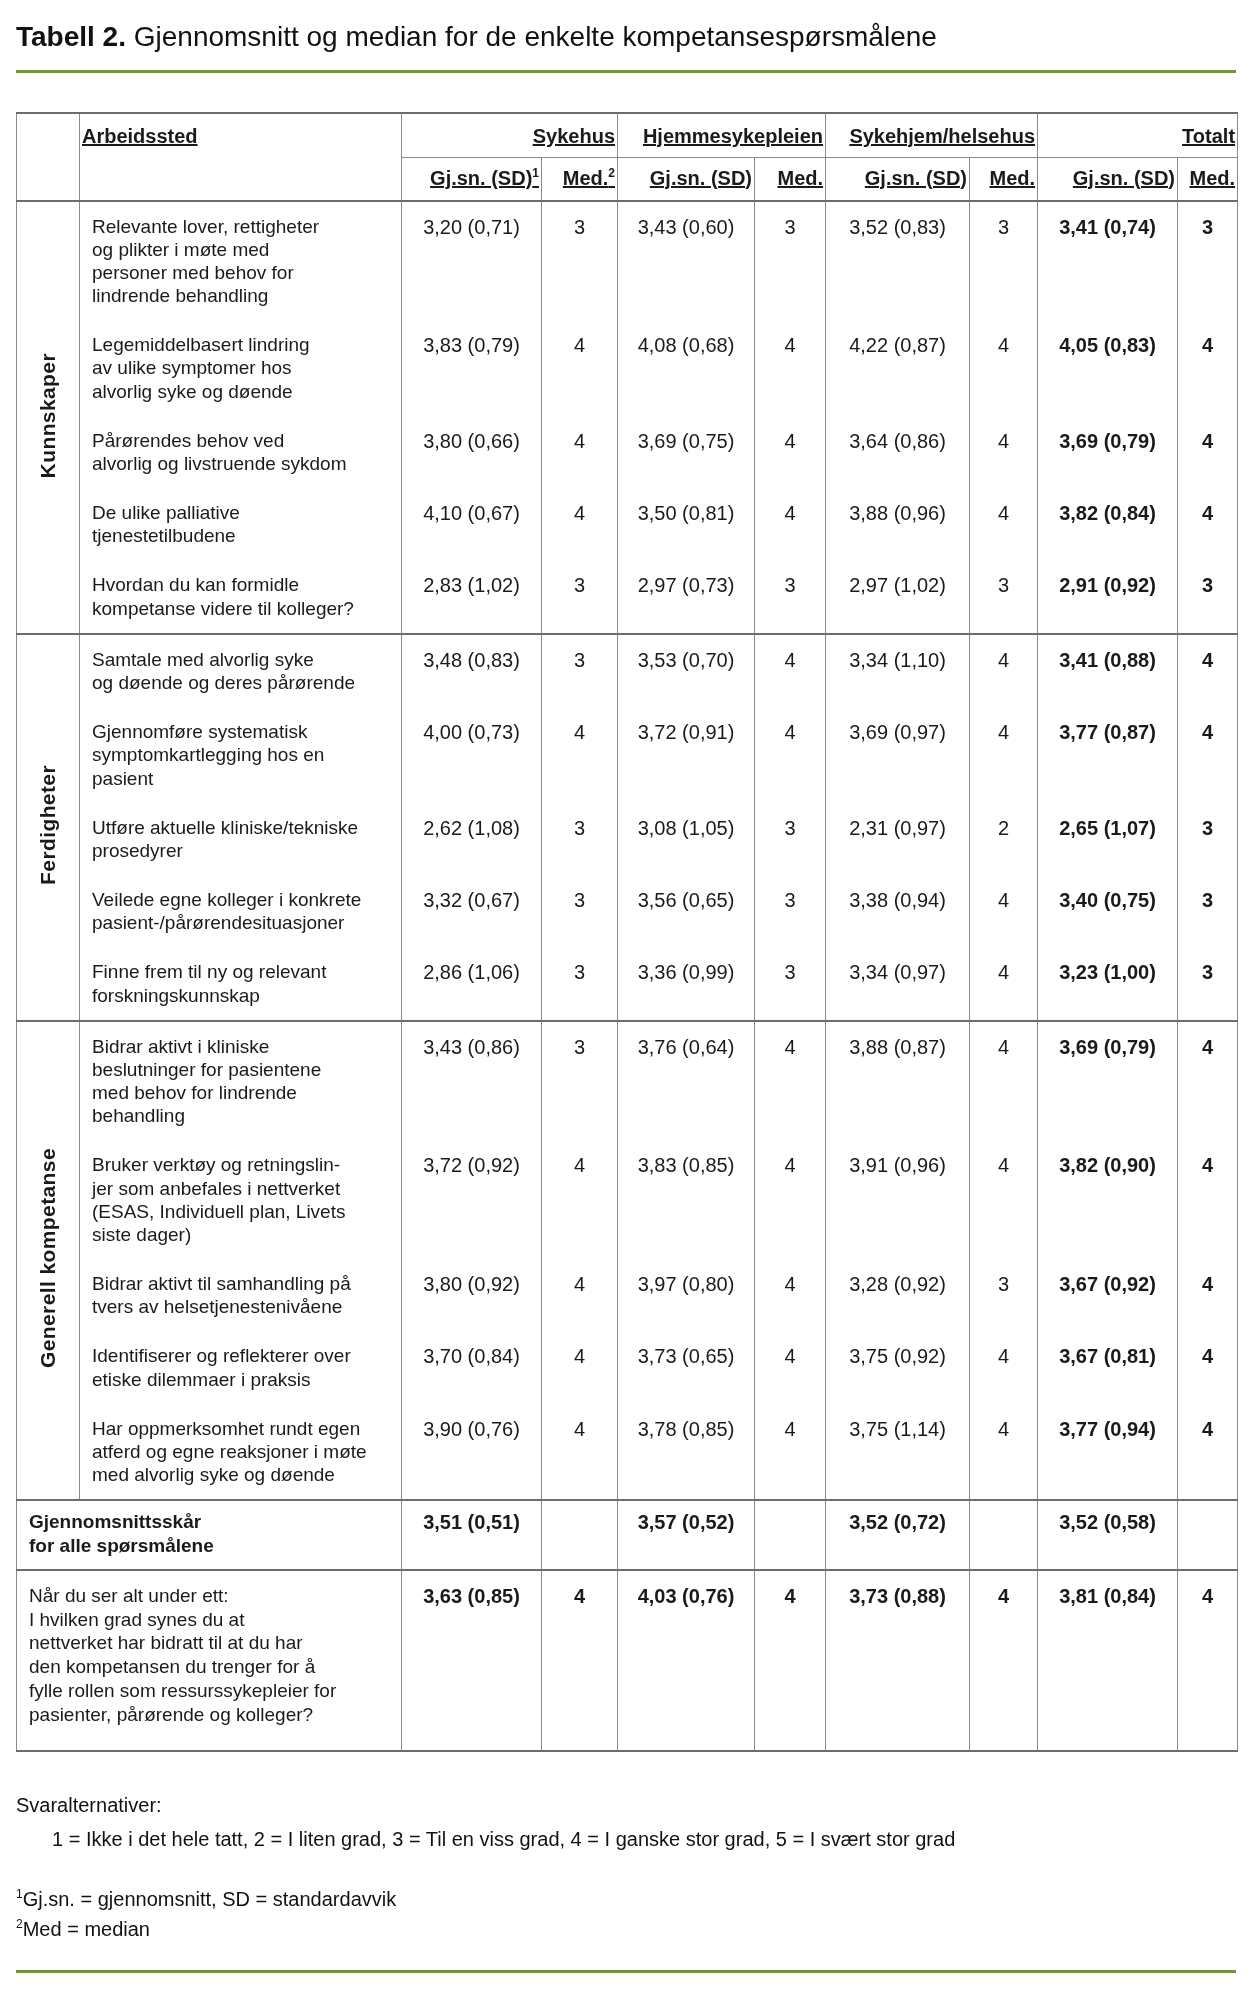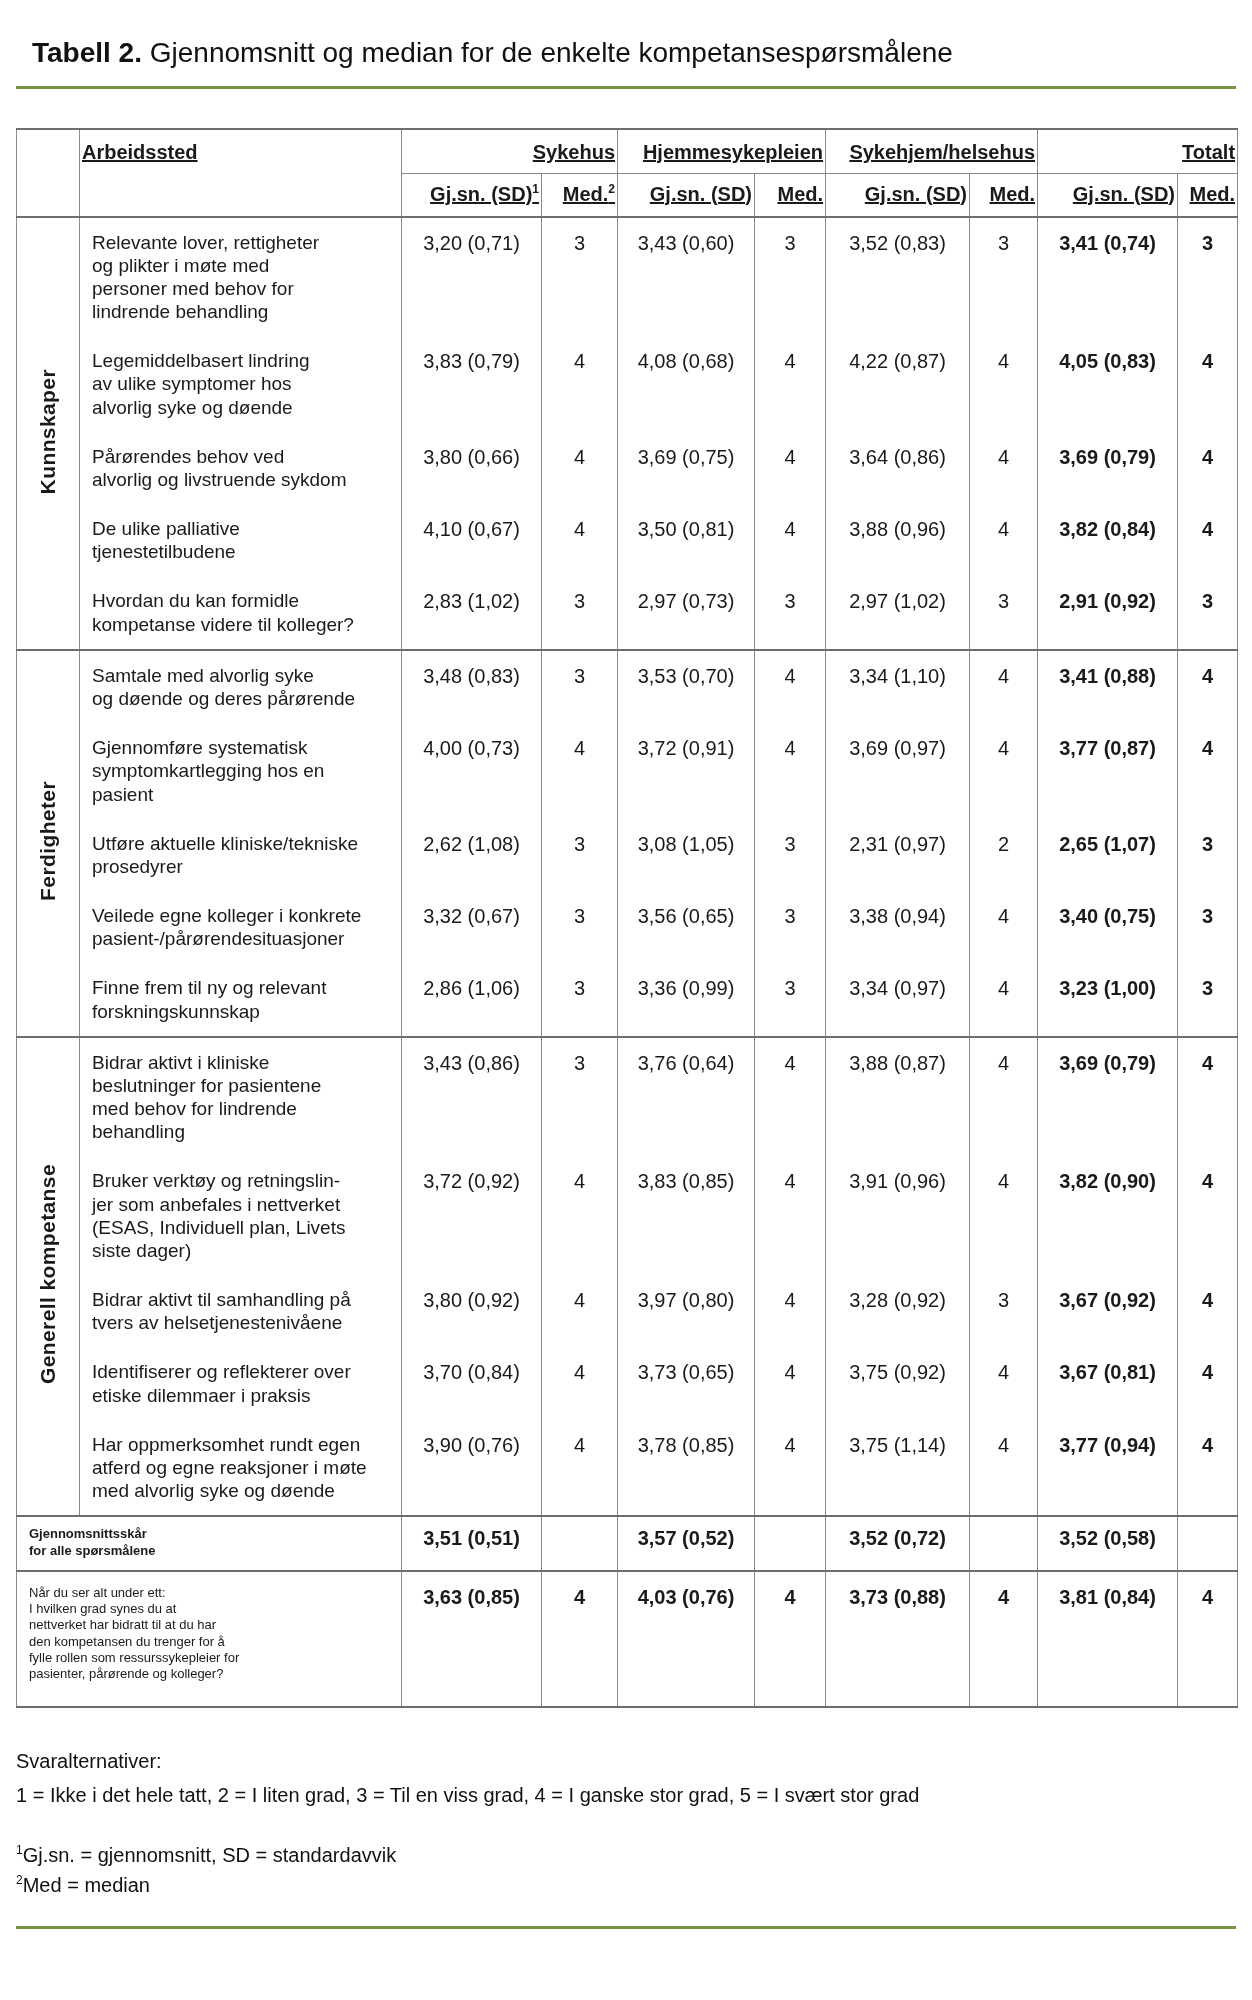--- a/index.html
+++ b/index.html
@@ -1,21 +1,21 @@
 <!DOCTYPE html>
 <html><head>
 <meta charset="utf-8">
 <style>
   html,body{margin:0;padding:0;}
   body{
     width:1252px;height:2000px;overflow:hidden;background:#ffffff;
     font-family:"Liberation Sans","DejaVu Sans",sans-serif;color:#1a1a1a;
   }
   .page{padding:20px 16px 0 16px;}
-  .title{font-size:28px;line-height:1.2;margin:16px;color:#111;}
+  .title{font-size:28px;line-height:1.2;margin:0;color:#111;}
   .title .bold{font-weight:bold;}
   .rule{height:3px;background:#76923C;margin-top:16px;}
   .rule.bottom{margin-top:28px;}
   table.main{
     border-collapse:collapse;table-layout:fixed;width:1221px;margin-top:39px;
     border-top:2px solid #6d6d6d;border-bottom:2px solid #6d6d6d;
     border-left:1px solid #8a8a8a;border-right:1px solid #8a8a8a;
   }
   col.c-grp{width:63px;} col.c-q{width:322px;}
   col.c-m1{width:140px;} col.c-d1{width:76px;}
@@ -36,30 +36,30 @@
   }
   td.num{font-size:20px;line-height:1.2;text-align:center;padding:13px 2px;}
   td.tot{font-weight:bold;}
   td.grp-cell{vertical-align:middle;text-align:center;padding:0;}
   .vlabel{
     display:inline-block;writing-mode:vertical-rl;transform:rotate(180deg);
     font-weight:bold;font-size:21px;letter-spacing:0.4px;white-space:nowrap;
   }
   tbody.sum{border-top:2px solid #6d6d6d;}
   td.sum-label{
-    font-size:13px;line-height:1.25;text-align:left;padding:9px 4px 11px 12px;
+    font-size:19px;line-height:1.25;text-align:left;padding:9px 4px 11px 12px;
     white-space:pre-line;
   }
   td.sum-label.bold{font-weight:bold;}
   tbody.sum td.num{font-weight:bold;}
   tbody.sum.s1 td.num{padding:9px 2px 11px 2px;}
   tbody.sum.s2 td.q2{padding:13px 4px 24px 12px;}
   tbody.sum.s2 td.num{padding:13px 2px;}
   .footer{margin-top:40px;font-size:20px;line-height:1.3;color:#111;}
-  .footer .legend{margin-top:8px;}
+  .footer .legend{margin-top:8px;margin-left:36px;}
   .footer .notes{margin-top:34px;}
   .footer .note{margin-top:4px;}
   .footer sup{font-size:12px;line-height:0;}
 </style>
 </head>
 <body>
 
 <div class="page">
 
   <p class="title"><span class="bold">Tabell 2.</span><span> Gjennomsnitt og median for de enkelte kompetansespørsmålene</span></p>

